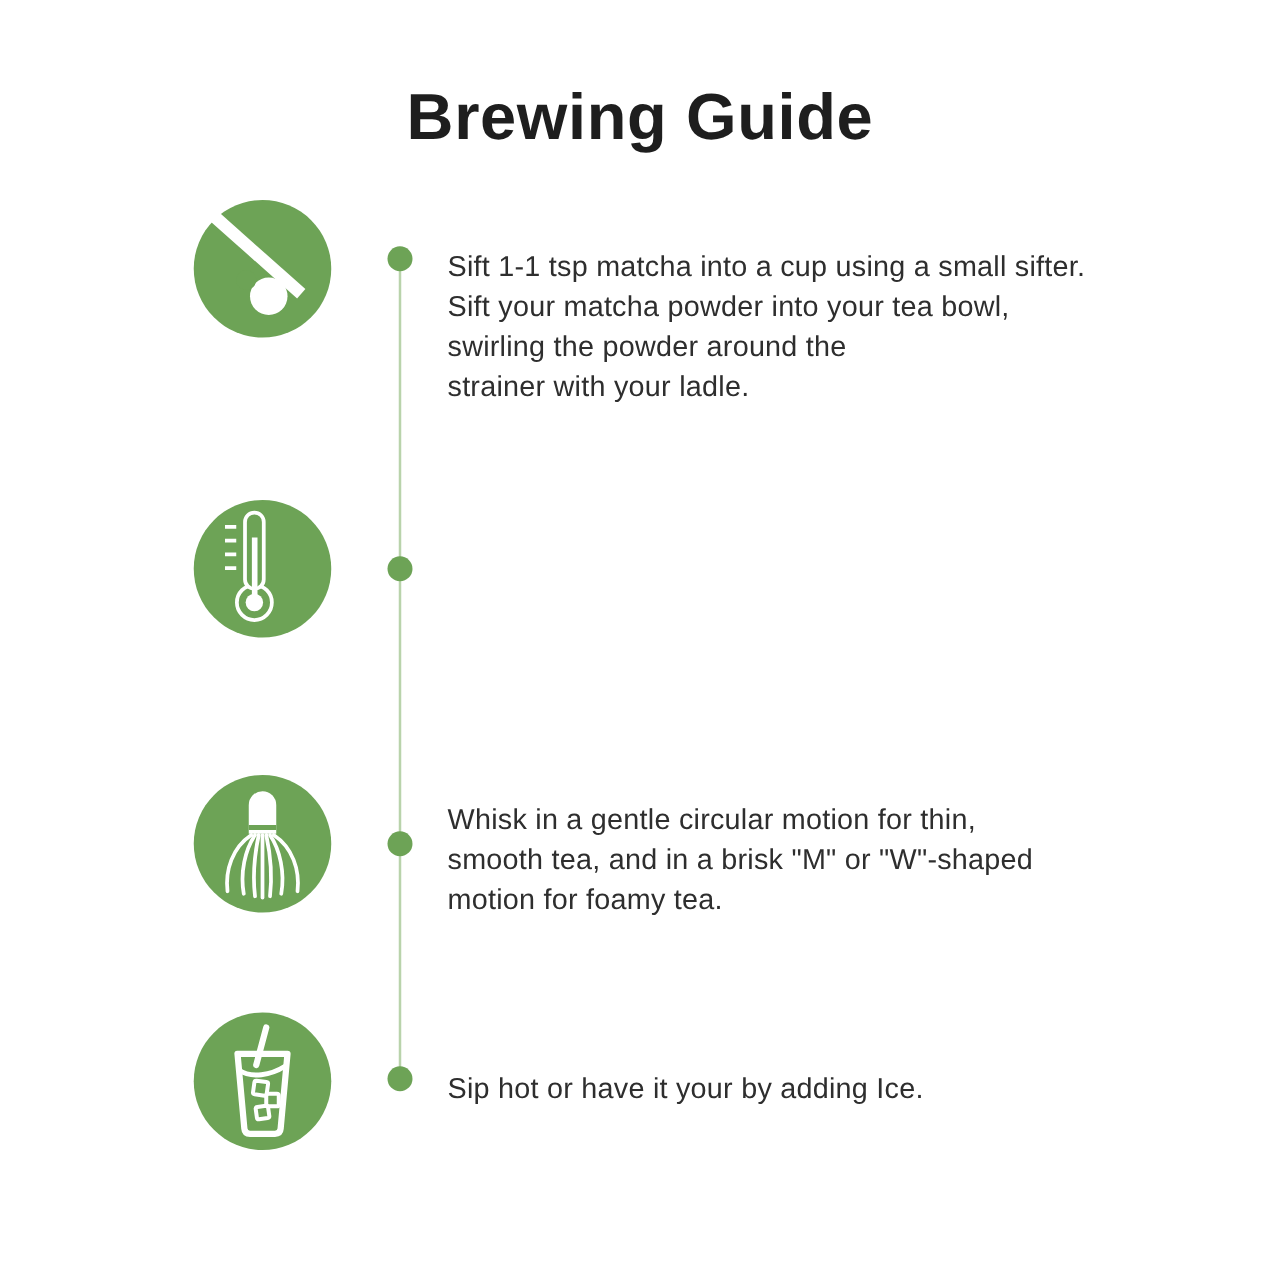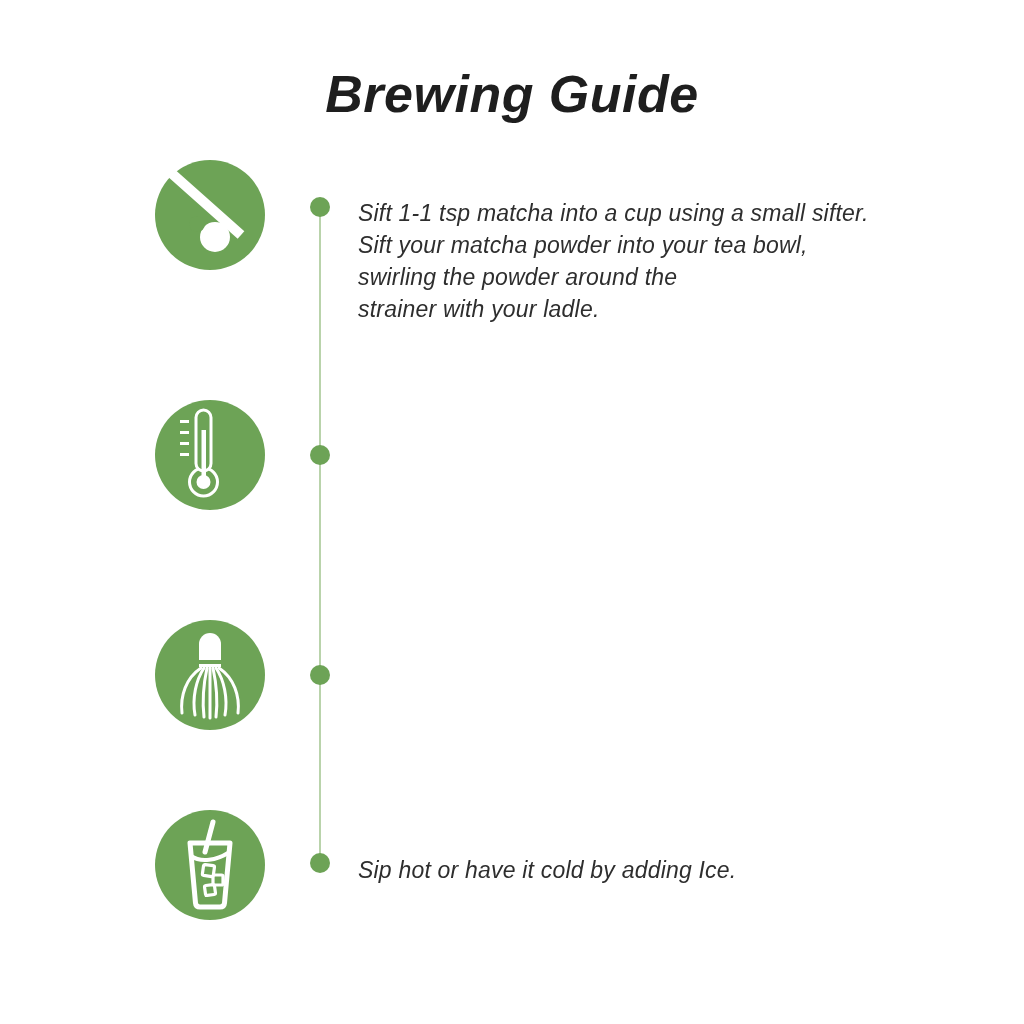--- a/index.html
+++ b/index.html
@@ -1,19 +1,18 @@
 <!DOCTYPE html>
 <html><head>
 <meta charset="utf-8">
 <style>
   html,body{margin:0;padding:0;background:#ffffff;}
   .canvas{
     position:relative;width:1024px;height:1024px;background:#ffffff;overflow:hidden;
     font-family:"Liberation Sans",sans-serif;
-    font-style:italic;
   }
   .title{
     position:absolute;top:64px;left:0;width:1024px;text-align:center;
     font-size:52px;font-weight:700;color:#1e1e1e;letter-spacing:0.5px;
   }
   .timeline-line{
     position:absolute;left:319px;top:207px;width:2px;height:656px;background:#b9d3ab;
   }
   .timeline-dot{
     position:absolute;left:310px;width:20px;height:20px;border-radius:50%;background:#6da356;
@@ -76,28 +75,31 @@
         <path d="M46,48 C31,58 25,76 27,93"></path>
         <path d="M49,48 C41,60 37,78 40,95"></path>
         <path d="M52,48 C49,62 47,80 49,97"></path>
         <path d="M55,48 L55,98"></path>
         <path d="M58,48 C61,62 63,80 61,97"></path>
         <path d="M61,48 C69,60 73,78 70,95"></path>
         <path d="M64,48 C79,58 85,76 83,93"></path>
       </g>
     </svg>
   </div>
+  <div class="step-text text-3">Whisk in a gentle circular motion for thin,
+smooth tea, and in a brisk "M" or "W"-shaped
+motion for foamy tea.</div>
 
   <div class="step-circle circle-4">
     <svg viewBox="0 0 110 110">
       <g fill="none" stroke="#ffffff" stroke-linejoin="round" stroke-linecap="round">
         <line x1="50" y1="42" x2="58" y2="12" stroke-width="5"></line>
         <path d="M35,33 H75 L69.5,93 Q69.2,97 65,97 H45 Q40.8,97 40.5,93 Z" stroke-width="5"></path>
         <path d="M36,46 C46,53 62,50 73,43" stroke-width="4"></path>
         <rect x="48" y="55" width="11" height="11" rx="1.5" stroke-width="3.2" transform="rotate(8 53 60)"></rect>
         <rect x="58" y="65" width="10" height="10" rx="1.5" stroke-width="3.2"></rect>
         <rect x="50" y="75" width="10" height="10" rx="1.5" stroke-width="3.2" transform="rotate(-8 55 80)"></rect>
       </g>
     </svg>
   </div>
-  <div class="step-text text-4">Sip hot or have it cold by adding Ice.</div>
+  <div class="step-text text-4">Sip hot or have it your by adding Ice.</div>
 
 </div>
 
 </body></html>

